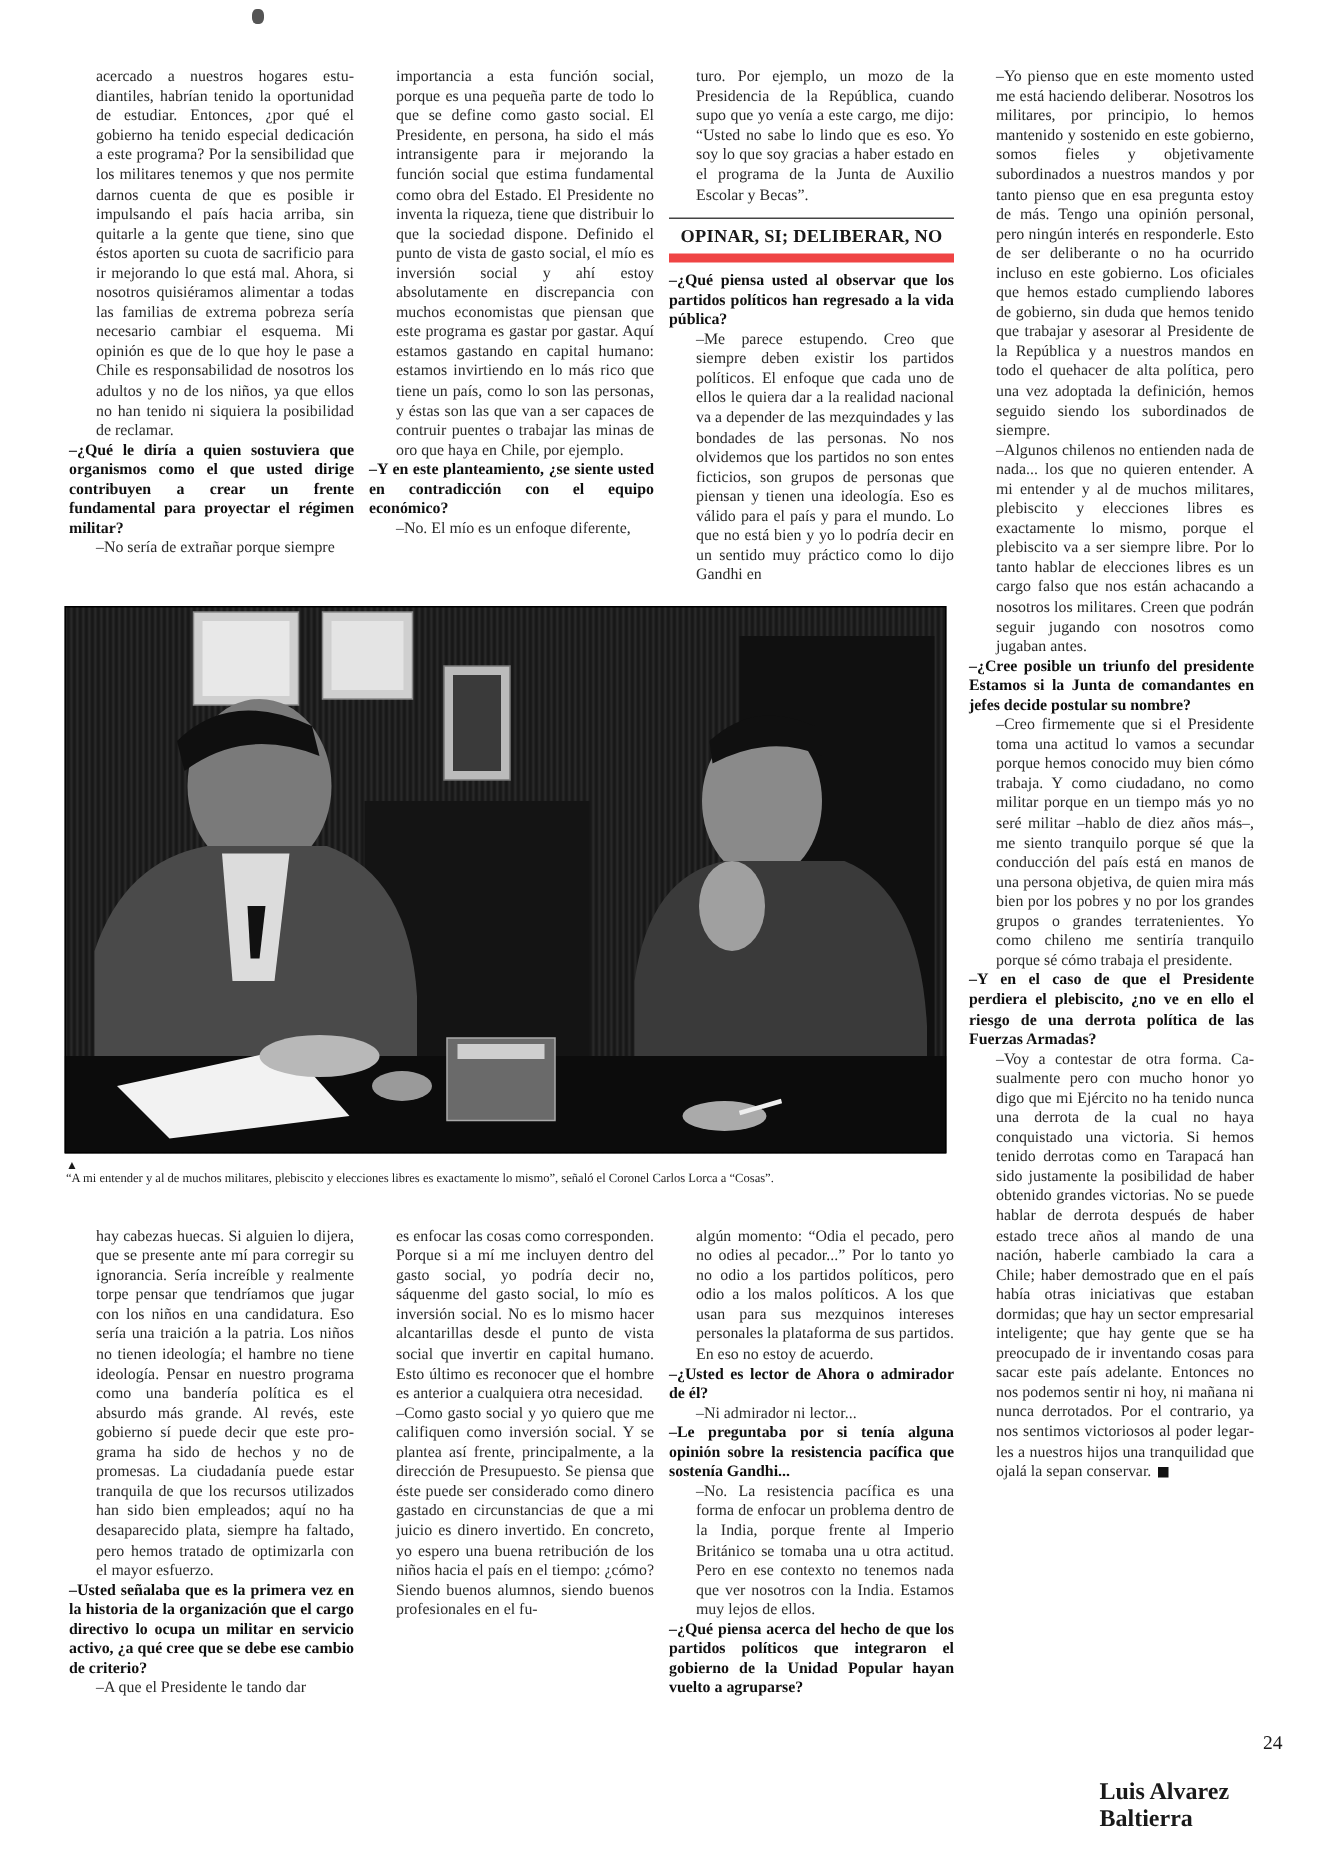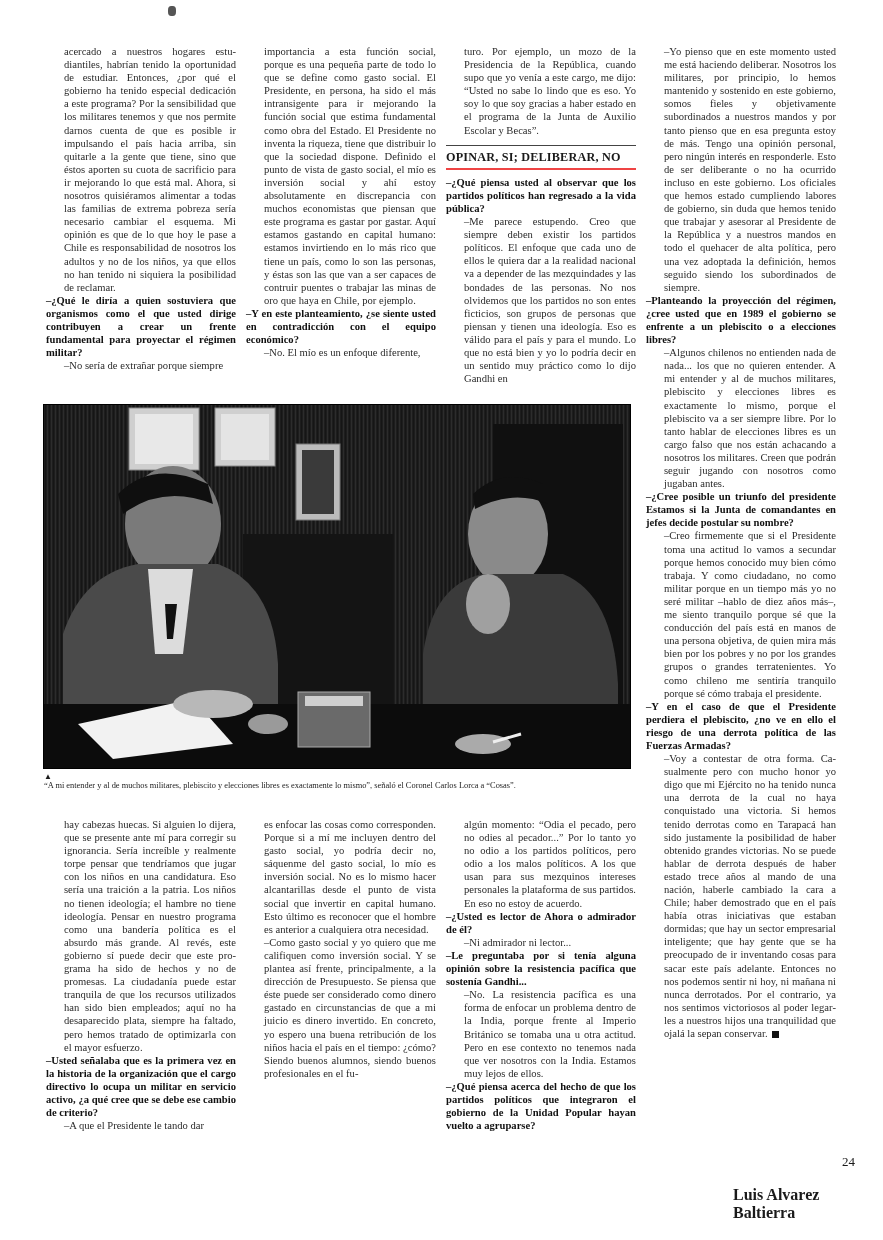--- a/index.html
+++ b/index.html
@@ -7,21 +7,21 @@
   .col { position:absolute; width:190px; font-size:10.6px; line-height:13.1px; text-align:justify; hyphens:manual; }
   .col p { margin:0; }
   .col p.q { font-weight:bold; color:#111; }
   .col p.a { color:#2a2a2a;margin-left:18px; }
   .col1 { left:46px; }
   .col2 { left:246px; }
   .col3 { left:446px; }
   .col4 { left:646px; }
   .top { top:45px; }
   .bottom { top:818px; }
-  .subhead-wrap { margin:8px 0 6px 0; border-top:1px solid #444; border-bottom:2px solid #ef4444; padding:5px 0 4px 0; text-align:left; }
+  .subhead-wrap { margin:8px 0 6px 0; border-top:1px solid #444; border-bottom:6px solid #ef4444; padding:5px 0 4px 0; text-align:center; }
   .subhead { font-weight:bold; font-size:12.2px; letter-spacing:0.2px; }
   .photo { position:absolute; left:43px; top:404px; width:588px; height:365px; background:#1b1b1b; overflow:hidden; }
   .caption-marker { position:absolute; left:44px; top:772px; font-size:8px; }
   .caption { position:absolute; left:44px; top:780px; width:600px; font-size:8.4px; line-height:11px; color:#222; }
   .footer-author { position:absolute; left:733px; top:1155px; font-size:16px; font-weight:bold;margin-top:31px; }
   .footer-page { position:absolute; left:842px; top:1154px; font-size:13px; }
   .end-mark { display:inline-block; width:7px; height:7px; background:#111; margin-left:4px; vertical-align:middle; }
   .speck { position:absolute; left:168px; top:6px; width:8px; height:10px; background:#555; border-radius:40%; }
 </style>
 </head>
@@ -45,21 +45,20 @@
   <p class="a">turo. Por ejemplo, un mozo de la Presidencia de la República, cuando supo que yo venía a este cargo, me dijo: “Usted no sabe lo lindo que es eso. Yo soy lo que soy gracias a haber estado en el programa de la Junta de Auxilio Escolar y Becas”.</p>
   <div class="subhead-wrap">
     <span class="subhead">OPINAR, SI; DELIBERAR, NO</span>
   </div>
   <p class="q">–¿Qué piensa usted al observar que los partidos políticos han re­gresado a la vida pública?</p>
   <p class="a">–Me parece estupendo. Creo que siempre deben existir los partidos políticos. El enfoque que cada uno de ellos le quiera dar a la realidad nacio­nal va a depender de las mezquinda­des y las bondades de las personas. No nos olvidemos que los partidos no son entes ficticios, son grupos de personas que piensan y tienen una ideología. Eso es válido para el país y para el mundo. Lo que no está bien y yo lo podría decir en un sentido muy práctico como lo dijo Gandhi en</p>
 </div>
 
 <div class="col col4 top">
   <p class="a">–Yo pienso que en este momento us­ted me está haciendo deliberar. No­sotros los militares, por principio, lo hemos mantenido y sostenido en este gobierno, somos fieles y objetiva­mente subordinados a nuestros man­dos y por tanto pienso que en esa pregunta estoy de más. Tengo una opinión personal, pero ningún inte­rés en responderle. Esto de ser deli­berante o no ha ocurrido incluso en este gobierno. Los oficiales que he­mos estado cumpliendo labores de gobierno, sin duda que hemos tenido que trabajar y asesorar al Presidente de la República y a nuestros mandos en todo el quehacer de alta política, pero una vez adoptada la definición, hemos seguido siendo los subordina­dos de siempre.</p>
-  <p class="q">–Planteando la proyección del ré­gimen, ¿cree usted que en 1989 el gobierno se enfrente a un plebisci­to o a elecciones libres?</p>
   <p class="a">–Algunos chilenos no entienden nada de nada... los que no quieren entender. A mi entender y al de mu­chos militares, plebiscito y eleccio­nes libres es exactamente lo mismo, porque el plebiscito va a ser siempre libre. Por lo tanto hablar de eleccio­nes libres es un cargo falso que nos están achacando a nosotros los mili­tares. Creen que podrán seguir ju­gando con nosotros como jugaban antes.</p>
   <p class="q">–¿Cree posible un triunfo del pre­sidente Estamos si la Junta de co­mandantes en jefes decide postu­lar su nombre?</p>
   <p class="a">–Creo firmemente que si el Presiden­te toma una actitud lo vamos a secun­dar porque hemos conocido muy bien cómo trabaja. Y como ciudadano, no como militar porque en un tiempo más yo no seré militar –hablo de diez años más–, me siento tranquilo por­que sé que la conducción del país está en manos de una persona objeti­va, de quien mira más bien por los pobres y no por los grandes grupos o grandes terratenientes. Yo como chi­leno me sentiría tranquilo porque sé cómo trabaja el presidente.</p>
   <p class="q">–Y en el caso de que el Presidente perdiera el plebiscito, ¿no ve en ello el riesgo de una derrota políti­ca de las Fuerzas Armadas?</p>
   <p class="a"><span>–Voy a contestar de otra forma. Ca­sualmente pero con mucho honor yo digo que mi Ejército no ha tenido nunca una derrota de la cual no haya conquistado una victoria. Si hemos tenido derrotas como en Tarapacá han sido justamente la posibilidad de haber obtenido grandes victorias. No se puede hablar de derrota después de haber estado trece años al mando de una nación, haberle cambiado la cara a Chile; haber demostrado que en el país había otras iniciativas que estaban dormidas; que hay un sector empresarial inteligente; que hay gen­te que se ha preocupado de ir inven­tando cosas para sacar este país ade­lante. Entonces no nos podemos sen­tir ni hoy, ni mañana ni nunca derrotados. Por el contrario, ya nos sentimos victoriosos al poder legar­les a nuestros hijos una tranquilidad que ojalá la sepan conservar.</span><span class="end-mark"></span></p>
 </div>
 
 <div class="photo">
   <svg width="588" height="365" viewBox="0 0 588 365">
     <defs>

